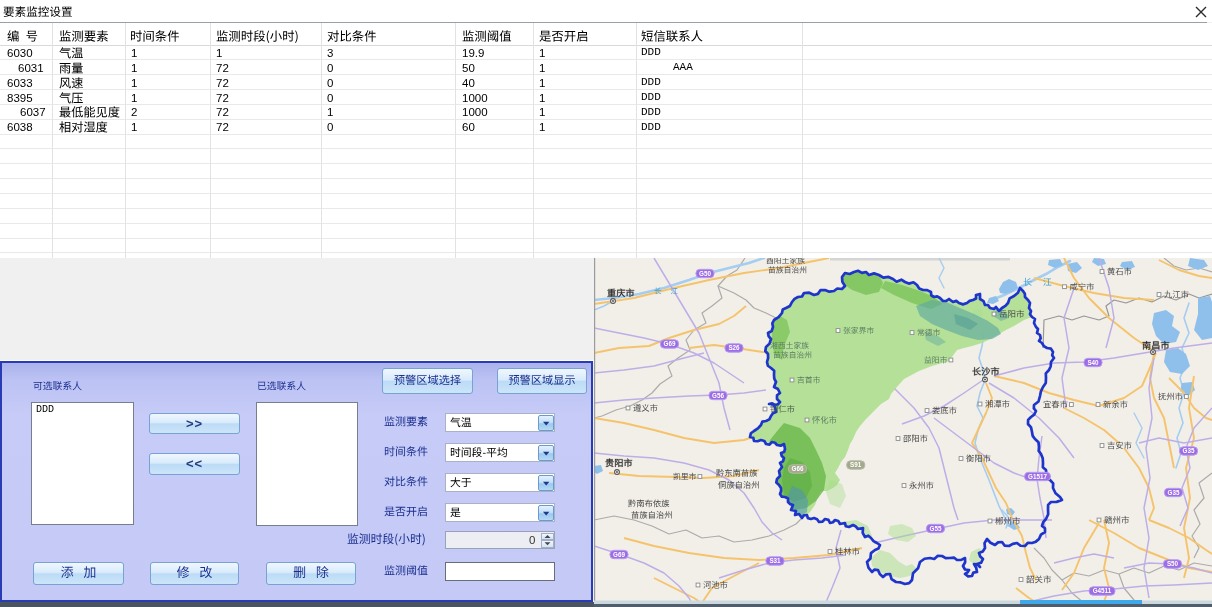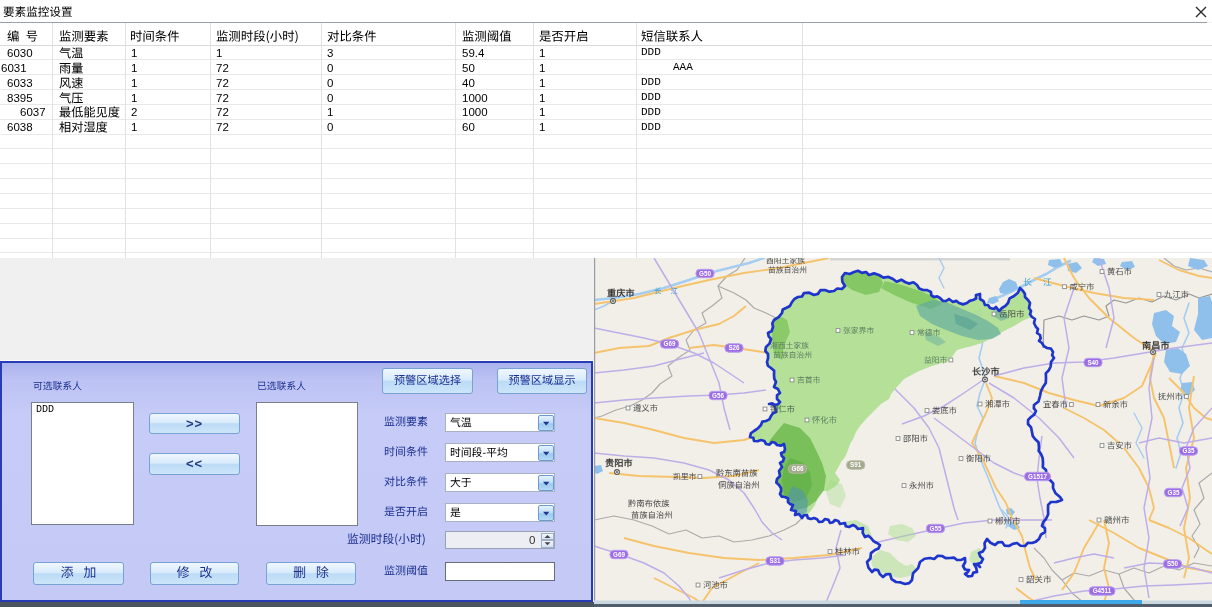--- a/index.html
+++ b/index.html
@@ -256,24 +256,24 @@
     <div class="num" style="left:7px;top:46.9px">6030</div>
     <svg class="z" style="left:59px;top:47px" width="26" height="16">
       <g fill="#000" transform="translate(0,10.492) scale(0.0122)">
         <use href="#c6c14" x="0"></use>
         <use href="#c6e29" x="1000"></use>
       </g>
     </svg>
     <div class="num" style="left:131px;top:46.9px">1</div>
     <div class="num" style="left:216px;top:46.9px">1</div>
     <div class="num" style="left:327px;top:46.9px">3</div>
-    <div class="num" style="left:462px;top:46.9px">59.4</div>
+    <div class="num" style="left:462px;top:46.9px">19.9</div>
     <div class="num" style="left:539px;top:46.9px">1</div>
     <div class="num mono" style="left:641px;top:46.4px;font-size:11px">DDD</div>
-    <div class="num" style="left:1px;top:61.8px">6031</div>
+    <div class="num" style="left:18px;top:61.8px">6031</div>
     <svg class="z" style="left:59px;top:61.85px" width="26" height="16">
       <g fill="#000" transform="translate(0,10.492) scale(0.0122)">
         <use href="#c96e8" x="0"></use>
         <use href="#c91cf" x="1000"></use>
       </g>
     </svg>
     <div class="num" style="left:131px;top:61.8px">1</div>
     <div class="num" style="left:216px;top:61.8px">72</div>
     <div class="num" style="left:327px;top:61.8px">0</div>
     <div class="num" style="left:462px;top:61.8px">50</div>

